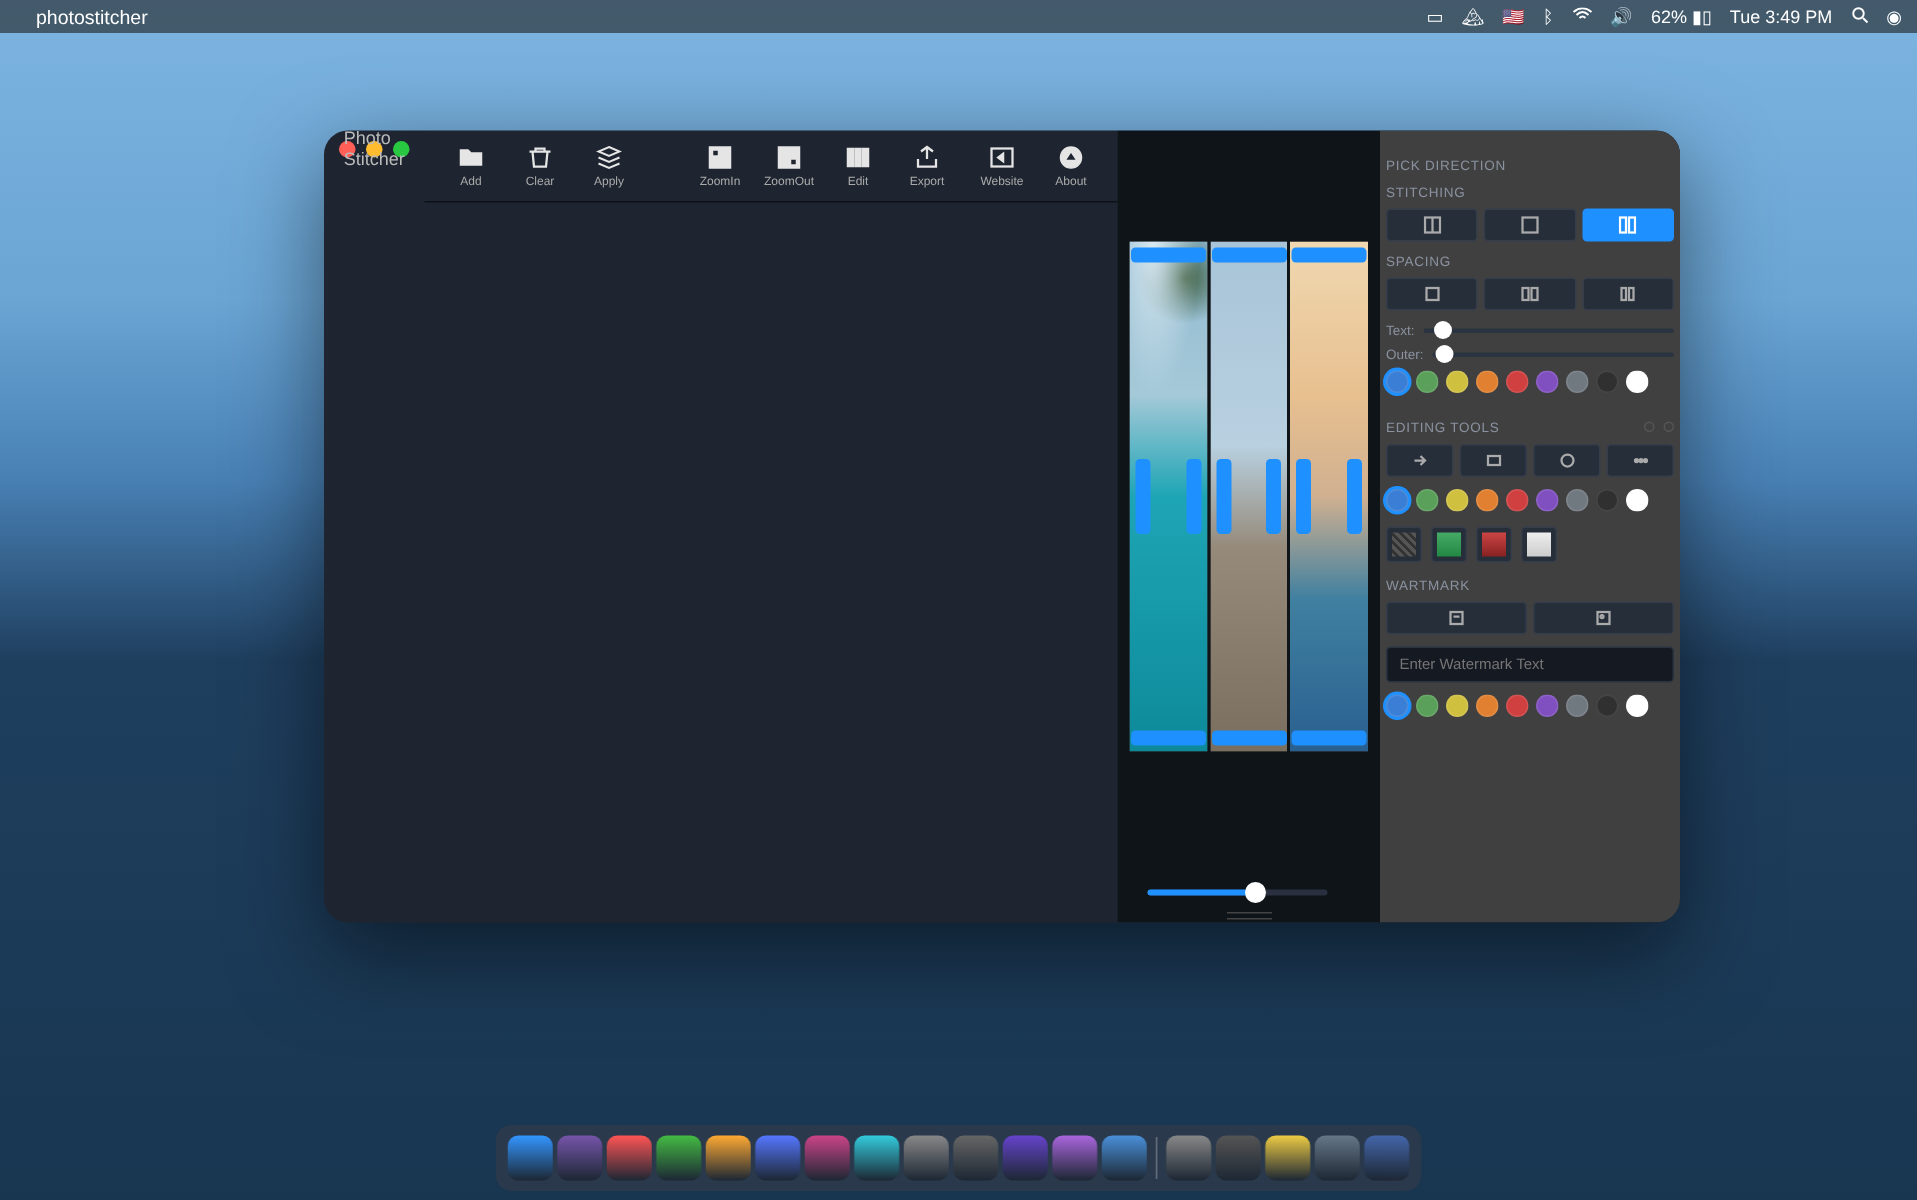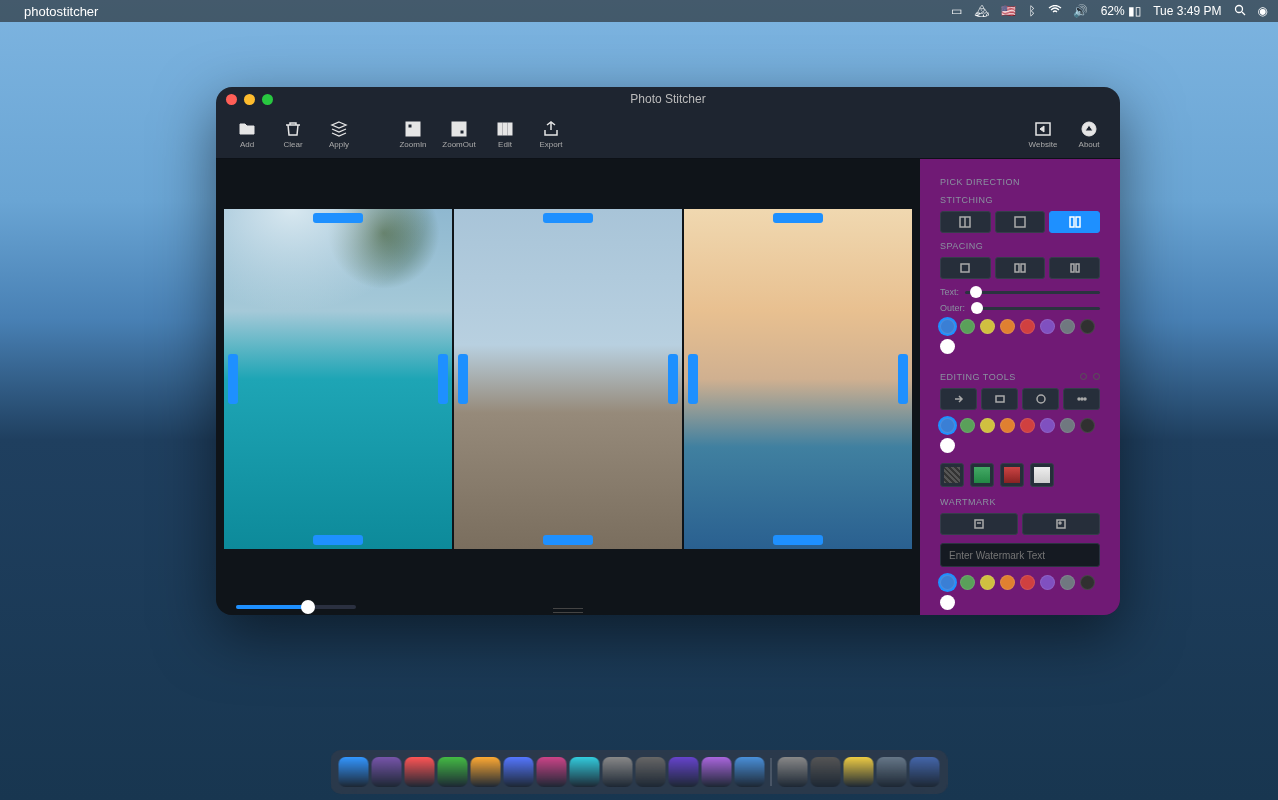--- a/index.html
+++ b/index.html
@@ -4,21 +4,21 @@
 <style>
 * { margin: 0; padding: 0; box-sizing: border-box; font-family: -apple-system, BlinkMacSystemFont, "Helvetica Neue", sans-serif; }
 body { width: 1278px; height: 800px; overflow: hidden; position: relative; background: linear-gradient(to bottom, #6ba3d4 0%, #5a8fc4 30%, #2a5a8a 50%, #1f3a55 80%); }
 .desktop-bg { position: absolute; inset: 0; background: linear-gradient(to bottom, #7db4e0 0%, #6aa5d4 25%, #4880b4 40%, #1f3f5f 55%, #183650 100%); }
 .menubar { position: absolute; top:0; left:0; right:0; height:22px; background: rgba(30,30,30,0.6); display:flex; align-items:center; color:#fff; font-size:13px; padding:0 10px; z-index:10; }
 .menubar .left { display:flex; gap:14px; align-items:center; }
 .menubar .right { margin-left:auto; display:flex; gap:12px; align-items:center; font-size:12px; }
 .apple { font-size:14px; }
 .menubar .date { font-variant-numeric: tabular-nums; }
 
-.app-window { position:absolute; left:216px; top:87px; width:904px; height:528px; background:#1e2530; border-radius:16px; box-shadow:0 20px 60px rgba(0,0,0,0.5); display:flex; flex-direction:column; overflow:hidden; }
+.app-window { position:absolute; left:216px; top:87px; width:904px; height:528px; background:#1e2530; border-radius:16px; box-shadow:0 20px 60px rgba(0,0,0,0.5); display:flex; flex-direction:row; overflow:hidden; }
 .titlebar { height:24px; display:flex; align-items:center; padding:0 10px; position:relative; }
 .traffic { display:flex; gap:7px; }
 .traffic span { width:11px; height:11px; border-radius:50%; }
 .tl-red { background:#ff5f57; }
 .tl-yellow { background:#febc2e; }
 .tl-green { background:#28c840; }
 .title-text { position:absolute; left:50%; transform:translateX(-50%); font-size:12px; color:#bbb; }
 
 .toolbar { height:48px; display:flex; align-items:center; padding:0 10px; gap:4px; border-bottom:1px solid #0d1117; }
 .tool-btn { display:flex; flex-direction:column; align-items:center; justify-content:center; width:42px; gap:2px; cursor:pointer; }
@@ -42,21 +42,21 @@
 .handle.top { top:4px; left:50%; transform:translateX(-50%); width:50px; height:10px; }
 .handle.bottom { bottom:4px; left:50%; transform:translateX(-50%); width:50px; height:10px; }
 .handle.left { left:4px; top:50%; transform:translateY(-50%); width:10px; height:50px; }
 .handle.right { right:4px; top:50%; transform:translateY(-50%); width:10px; height:50px; }
 
 .zoom-bar { height:40px; display:flex; align-items:center; padding:0 20px; }
 .zoom-track { width:120px; height:4px; background:#2a3040; border-radius:2px; position:relative; }
 .zoom-fill { position:absolute; left:0; top:0; bottom:0; width:60%; background:#1e90ff; border-radius:2px; }
 .zoom-thumb { position:absolute; left:60%; top:50%; transform:translate(-50%,-50%); width:14px; height:14px; border-radius:50%; background:#fff; }
 
-.sidebar { width:200px; background:#701a75; padding:10px 20px; overflow-y:auto; font-size:10px; color:#8a92a0; }
+.sidebar { width:200px; background:#404040; padding:10px 4px; overflow-y:auto; font-size:10px; color:#8a92a0; }
 .section-title { font-size:9px; letter-spacing:0.5px; color:#8a92a0; margin-bottom:6px; margin-top:8px; }
 .direction-tabs { display:flex; gap:0; margin-bottom:10px; }
 .dir-tab { flex:1; height:26px; display:flex; align-items:center; justify-content:center; font-size:9px; gap:4px; background:#2a3340; color:#aaa; cursor:pointer; }
 .dir-tab.active { background:#1e90ff; color:#fff; }
 .dir-tab .dir-ico { width:12px; height:12px; border:1.5px solid currentColor; border-radius:2px; }
 
 .seg-row { display:flex; gap:4px; margin-bottom:8px; }
 .seg-btn { flex:1; height:22px; background:#262e3a; border:1px solid #353d4a; border-radius:3px; display:flex; align-items:center; justify-content:center; cursor:pointer; }
 .seg-btn.active { background:#1e90ff; border-color:#1e90ff; }
 .seg-btn svg { width:12px; height:12px; stroke:#aaa; fill:none; stroke-width:1.5; }

